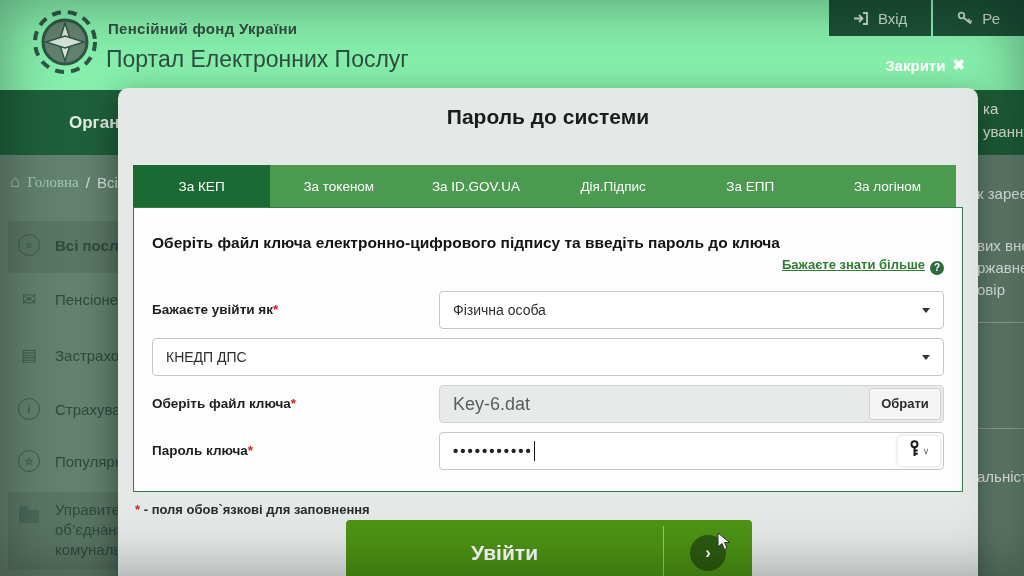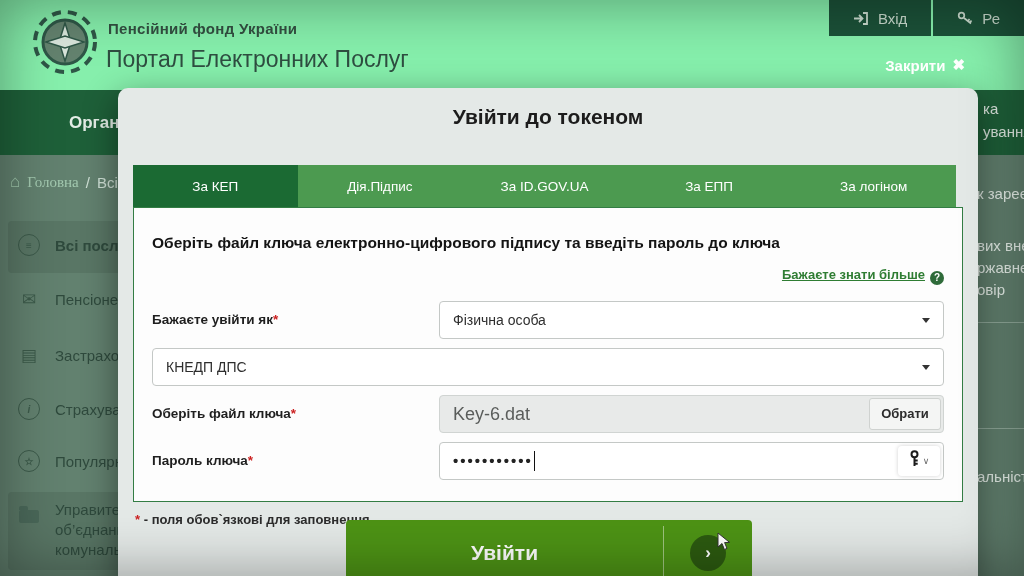--- a/index.html
+++ b/index.html
@@ -57,21 +57,21 @@
            background:#e4e9e7; border-radius:10px 10px 0 0; box-shadow:0 10px 34px rgba(0,0,0,0.45); }
   .modal-title { margin-top:17px; text-align:center; font-size:21px; font-weight:700; color:#1c1c1c; }
 
   .tabs { display:flex; margin:36px 22px 0 15px; height:42px; }
   .tab { flex:1; background:#4c9a50; color:#ffffff; font-size:13.5px;
          display:flex; align-items:center; justify-content:center; cursor:pointer; white-space:nowrap; }
   .tab.active { background:#1b6a33; }
 
   .panel { margin:0 15px; background:#fdfdfd; border:1px solid #337d44; padding:26px 18px 12px 18px; }
   .instruction { font-size:15.5px; font-weight:700; color:#141414; }
-  .more-row { text-align:right; margin-top:13px; }
+  .more-row { text-align:right; margin-top:3px; }
   .more-link { color:#2f7d33; font-size:13px; font-weight:700; text-decoration:underline; cursor:pointer; }
   .q-ic { display:inline-flex; width:14px; height:14px; border-radius:50%; background:#2f6b3a; color:#fff;
           font-size:10px; font-weight:700; align-items:center; justify-content:center; margin-left:5px;
           vertical-align:-2px; text-decoration:none; }
 
   .frows { margin-top:16px; }
   .frow { display:flex; align-items:center; margin-bottom:9px; }
   .flabel { width:287px; font-size:13.5px; font-weight:600; color:#1f1f1f; }
   .req { color:#cc2222; }
   .fctrl { flex:1; position:relative; height:38px; }
@@ -203,26 +203,27 @@
   <div class="content-frag" style="top:468px;">альніст</div>
   <div class="frag-line" style="top:322px;"></div>
   <div class="frag-line" style="top:428px;"></div>
 
   <div class="close-btn">
     <span>Закрити</span>
     <span>✖</span>
   </div>
 
   <div class="modal">
-    <div class="modal-title">Увійти до токеном</div>
+    <div class="modal-title">Пароль до системи</div>
 
     <div class="tabs">
       <div class="tab active">За КЕП</div>
+      <div class="tab">За токеном</div>
+      <div class="tab">За ID.GOV.UA</div>
       <div class="tab">Дія.Підпис</div>
-      <div class="tab">За ID.GOV.UA</div>
       <div class="tab">За ЕПП</div>
       <div class="tab">За логіном</div>
     </div>
 
     <div class="panel">
       <div class="instruction">Оберіть файл ключа електронно-цифрового підпису та введіть пароль до ключа</div>
       <div class="more-row">
         <span class="more-link">Бажаєте знати більше</span><span class="q-ic">?</span>
       </div>
 

